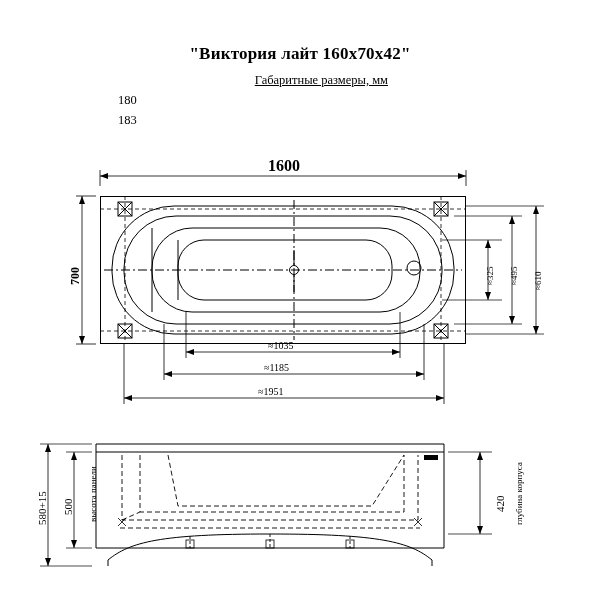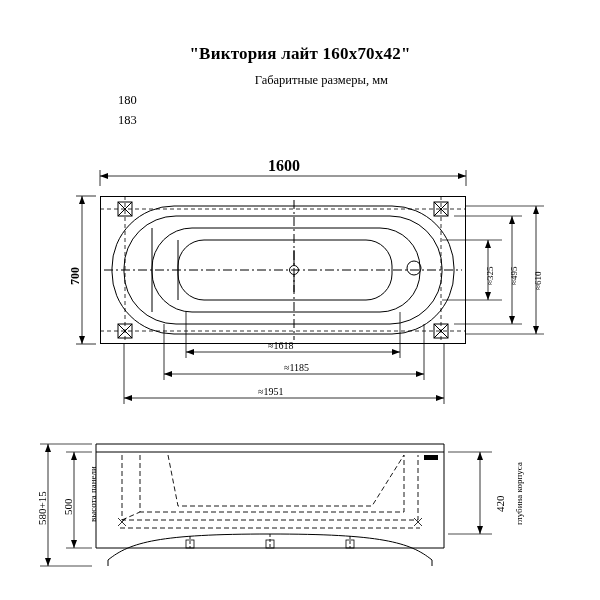--- a/index.html
+++ b/index.html
@@ -17,21 +17,21 @@
   .title{
     position:absolute;top:44px;left:0;width:600px;
     text-align:center;font-size:17px;font-weight:bold;
     letter-spacing:0.2px;
   }
   .specs{
     position:absolute;top:72px;left:118px;width:380px;
     font-size:12.5px;
   }
   .spec-row{display:flex;margin-bottom:4px;line-height:16px;}
-  .spec-label{width:270px;text-align:right;padding-right:14px;}
+  .spec-label{width:270px;text-align:right;padding-right:14px;text-decoration:underline;}
   .spec-val{width:140px;text-align:left;}
   .num{position:absolute;font-size:11px;white-space:nowrap;}
   .num-sm{position:absolute;font-size:10px;white-space:nowrap;}
   .vert{transform-origin:left top;white-space:nowrap;position:absolute;font-size:11px;}
   .vert-sm{transform-origin:left top;white-space:nowrap;position:absolute;font-size:9px;}
 
   .rect{position:absolute;border:1px solid #000;box-sizing:border-box;}
 
   svg{position:absolute;left:0;top:0;overflow:visible;}
 </style>
@@ -144,22 +144,22 @@
 
     <line x1="536" y1="206" x2="536" y2="334" stroke="#000" stroke-width="0.8"></line>
     <polygon points="536,206 533,214 539,214" fill="#000"></polygon>
     <polygon points="536,334 533,326 539,326" fill="#000"></polygon>
   </svg>
 
   <div class="num" style="left:268px;top:157px;font-size:16px;font-weight:600;">1600</div>
 
   <div class="vert" style="left:68px;top:285px;transform:rotate(-90deg);font-size:12px;font-weight:600;">700</div>
 
-  <div class="num-sm" style="left:268px;top:340px;">≈1618</div>
-  <div class="num-sm" style="left:284px;top:362px;">≈1185</div>
+  <div class="num-sm" style="left:268px;top:340px;">≈1035</div>
+  <div class="num-sm" style="left:264px;top:362px;">≈1185</div>
   <div class="num-sm" style="left:258px;top:386px;">≈1951</div>
 
   <div class="vert-sm" style="left:485px;top:285px;transform:rotate(-90deg);">≈325</div>
   <div class="vert-sm" style="left:509px;top:285px;transform:rotate(-90deg);">≈495</div>
   <div class="vert-sm" style="left:533px;top:290px;transform:rotate(-90deg);">≈610</div>
 
   <svg width="600" height="600">
 
     <path d="M96 444 L444 444 L444 548 L96 548 Z" fill="none" stroke="#000" stroke-width="1"></path>
 

